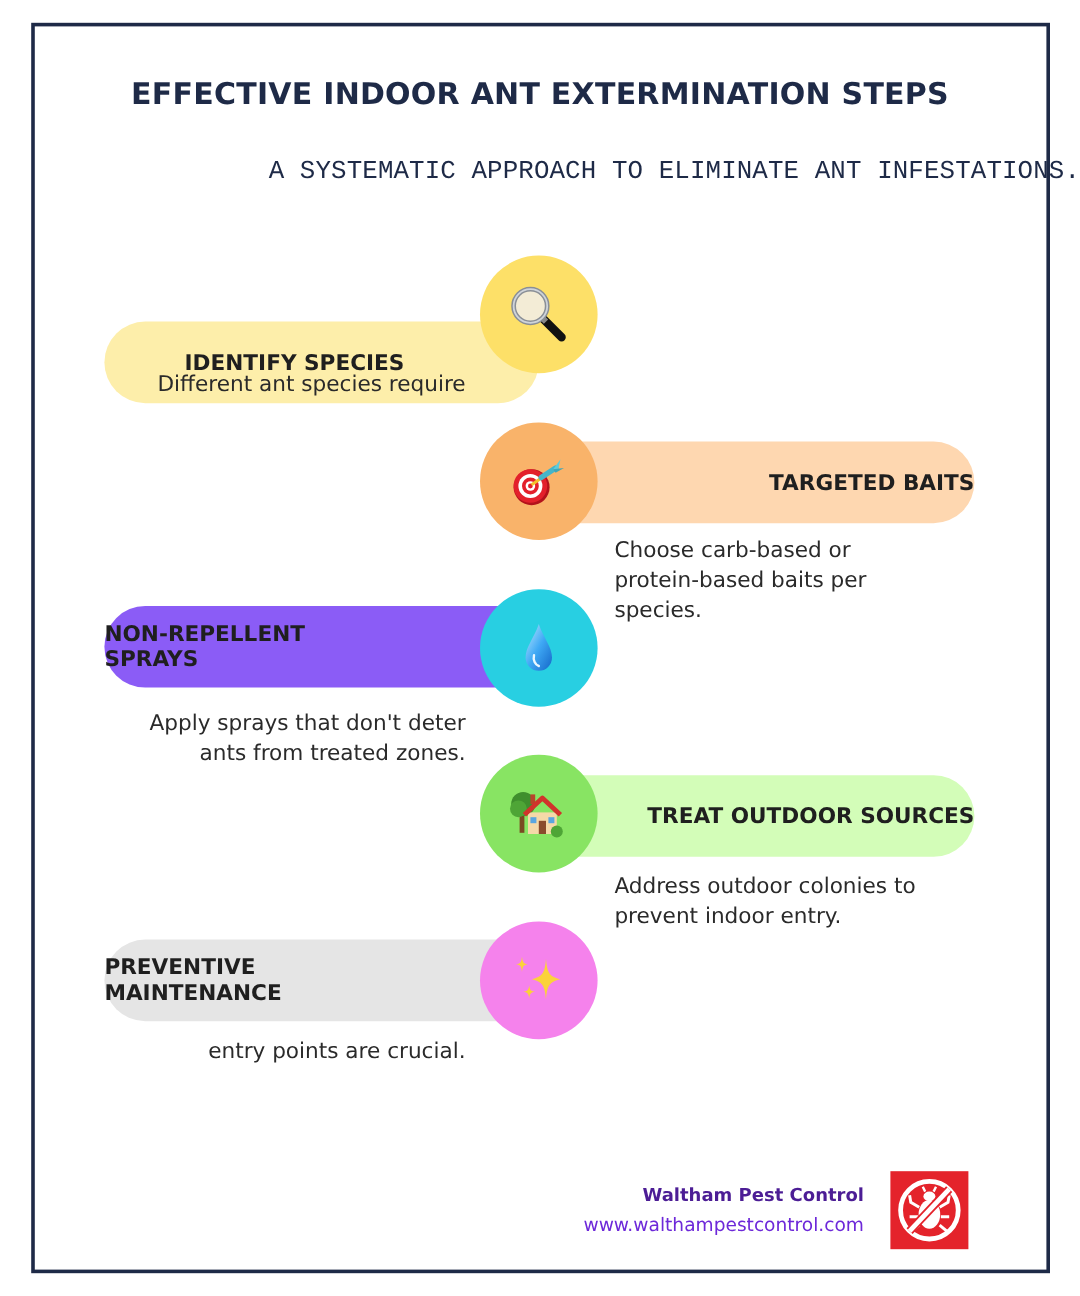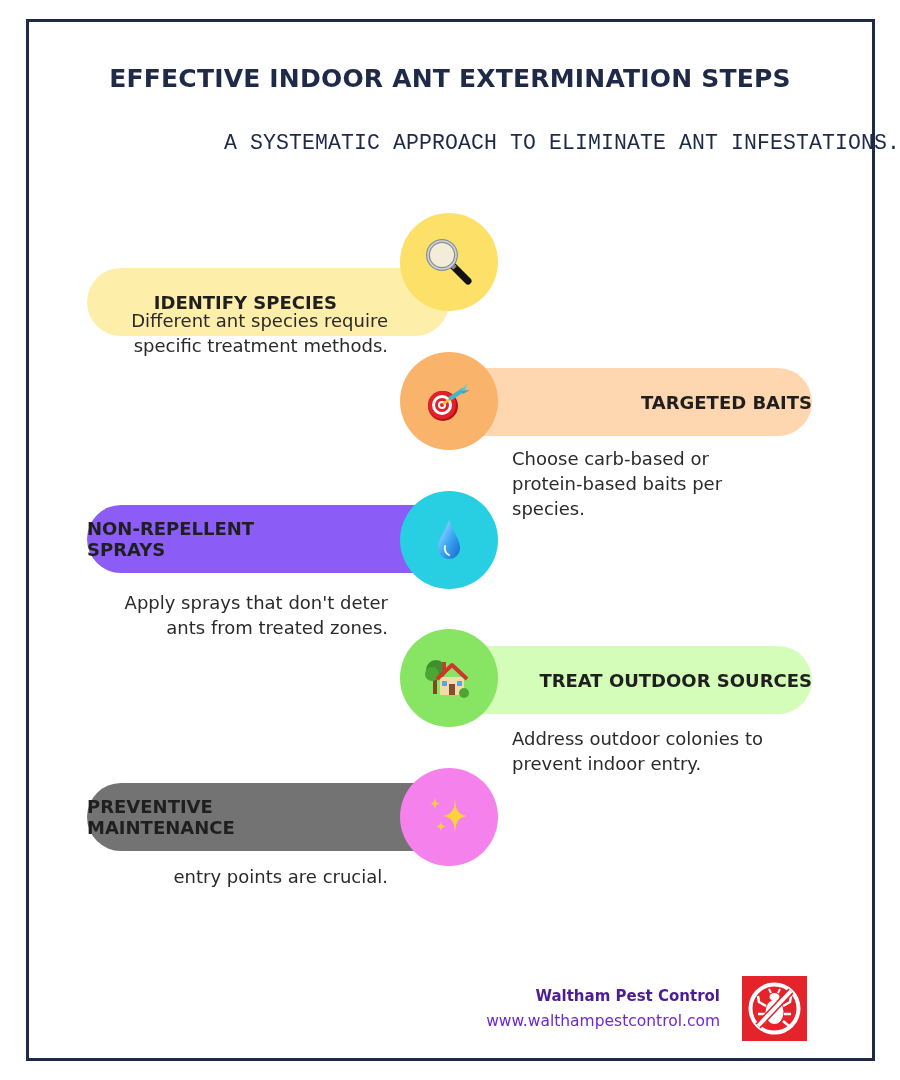--- a/index.html
+++ b/index.html
@@ -64,21 +64,20 @@
 <div class="circle" style="left:400px; top:213px; background:#fde068;">
   <svg viewBox="0 0 56 56">
     <line x1="32" y1="32" x2="47" y2="47" stroke="#111" stroke-width="7" stroke-linecap="round"></line>
     <line x1="30" y1="30" x2="34" y2="34" stroke="#888" stroke-width="5"></line>
     <circle cx="21" cy="21" r="14" fill="#f3ecd6" stroke="#8a8f96" stroke-width="4"></circle>
     <circle cx="21" cy="21" r="14" fill="none" stroke="#cfd4da" stroke-width="1.5"></circle>
   </svg>
 </div>
 <div class="desc left" style="left:88px; top:308px;">
   <div>Different ant species require</div>
-  <div>specific treatment methods.</div>
 </div>
 
 <div class="pill right" style="left:449px; top:368px; width:363px; background:#fed7b0; padding-left:63px;">
   <span>TARGETED BAITS</span>
 </div>
 <div class="circle" style="left:400px; top:352px; background:#f9b36a;">
   <svg viewBox="0 0 56 56">
     <ellipse cx="22" cy="33" rx="15" ry="15" fill="#b3121b"></ellipse>
     <circle cx="21" cy="32" r="14" fill="#e3202b"></circle>
     <circle cx="21" cy="32" r="10" fill="#ffffff"></circle>
@@ -133,21 +132,21 @@
     <rect x="21" y="31" width="5" height="5" fill="#5aa6e0"></rect>
     <rect x="36" y="31" width="5" height="5" fill="#5aa6e0"></rect>
     <circle cx="43" cy="43" r="5" fill="#4ea536"></circle>
   </svg>
 </div>
 <div class="desc right" style="left:512px; top:726px;">
   <div>Address outdoor colonies to</div>
   <div>prevent indoor entry.</div>
 </div>
 
-<div class="pill left" style="left:87px; top:783px; width:362px; background:#737373;">
+<div class="pill left" style="left:87px; top:783px; width:362px; background:#e5e5e5;">
   <span>PREVENTIVE MAINTENANCE</span>
 </div>
 <div class="circle" style="left:400px; top:768px; background:#f582ec;">
   <svg viewBox="0 0 56 56">
     <path d="M34 10 C 35 22, 37 25, 46 27 C 37 29, 35 32, 34 44 C 33 32, 31 29, 22 27 C 31 25, 33 22, 34 10 Z" fill="#fbd23a"></path>
     <path d="M14 8 C 14.5 13, 15.5 14, 19 14.5 C 15.5 15, 14.5 16, 14 21 C 13.5 16, 12.5 15, 9 14.5 C 12.5 14, 13.5 13, 14 8 Z" fill="#fbd23a"></path>
     <path d="M20 32 C 20.5 36, 21.5 37, 25 37.5 C 21.5 38, 20.5 39, 20 43 C 19.5 39, 18.5 38, 15 37.5 C 18.5 37, 19.5 36, 20 32 Z" fill="#fbd23a"></path>
   </svg>
 </div>
 <div class="desc left" style="left:88px; top:864px;">

